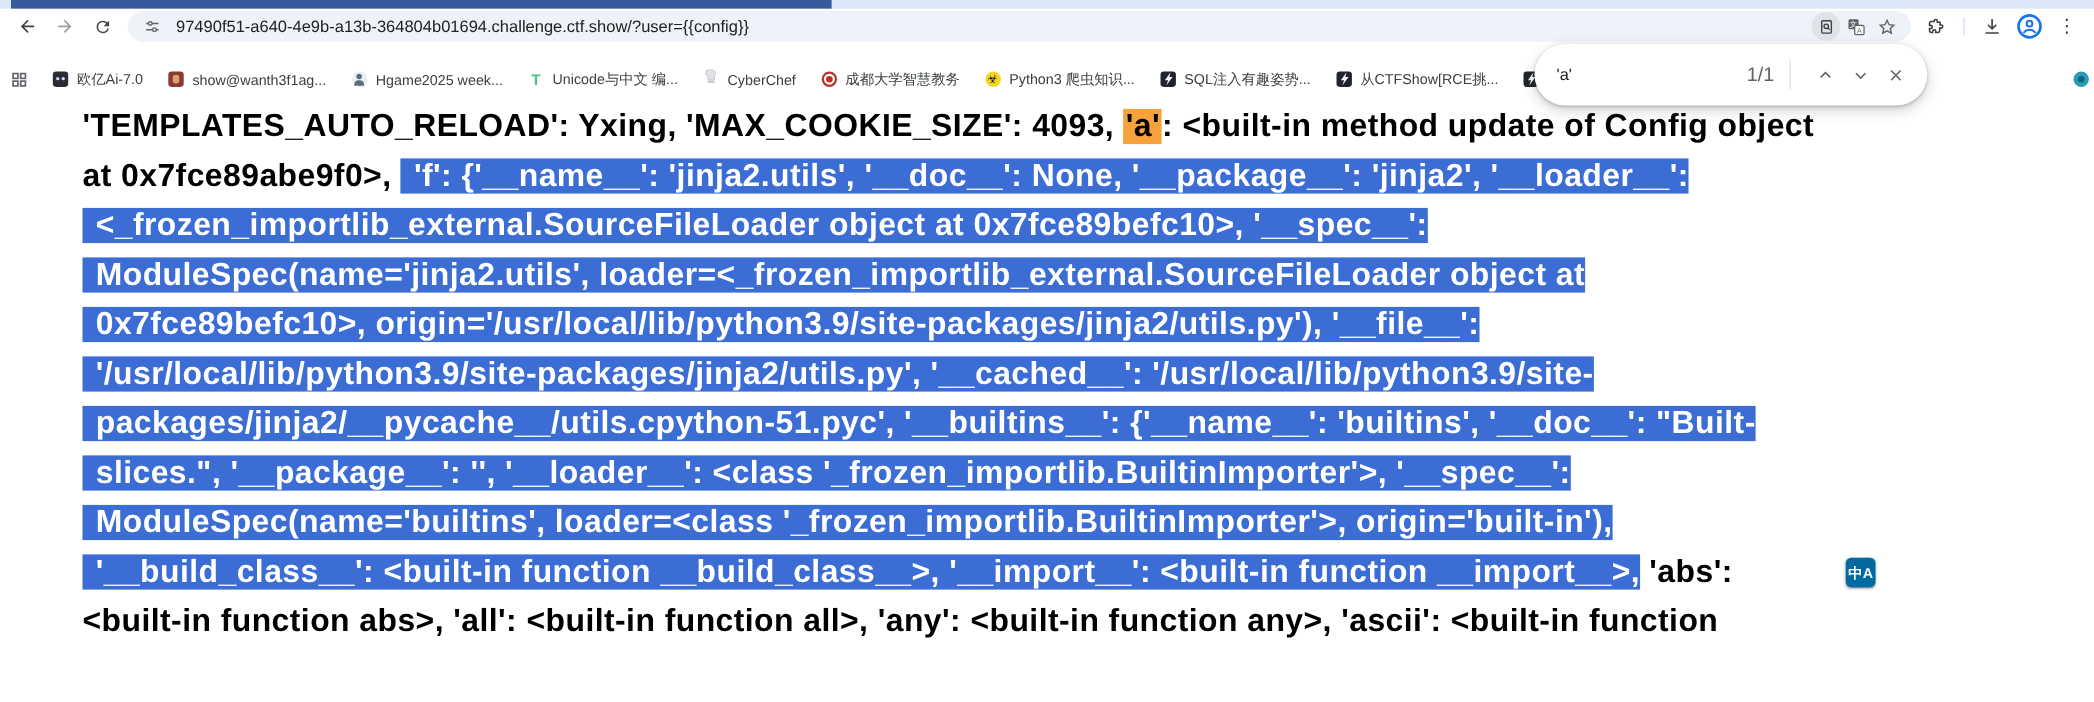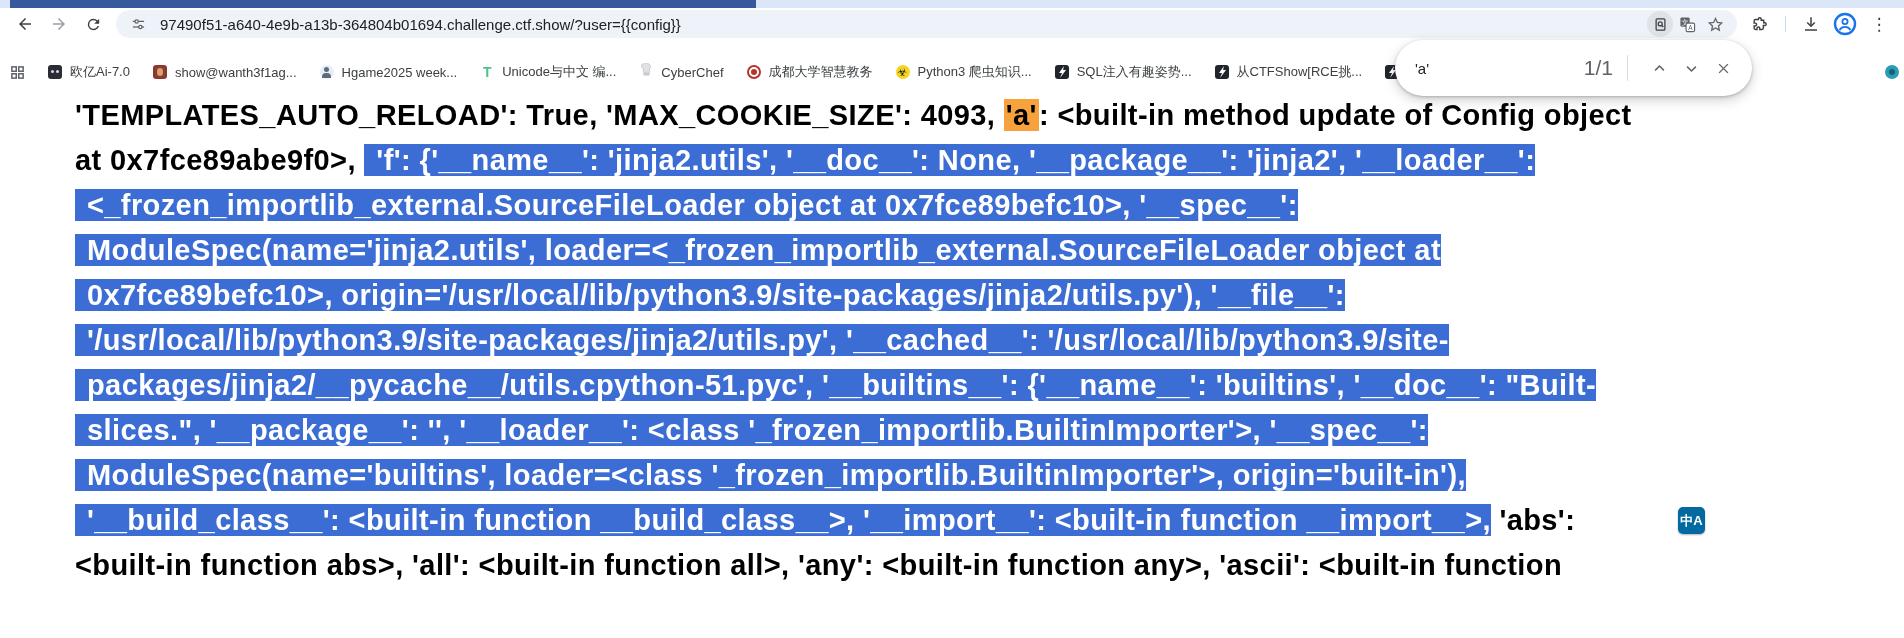--- a/index.html
+++ b/index.html
@@ -36,42 +36,42 @@
   .bm-label { font-size:13px; color:#3c4043; white-space:nowrap; }
 
   .ico-sq { width:14px; height:14px; border-radius:3px; position:relative; overflow:hidden; }
   .ico-circ { width:14px; height:14px; border-radius:50%; }
 
   
   .findbar { position:absolute; left:1395px; top:40px; width:357px; height:56px; background:#ffffff;
              border-radius:28px; box-shadow:0 1px 3px rgba(60,64,67,.3), 0 4px 12px rgba(60,64,67,.25);
              display:flex; align-items:center; padding:0 16px 0 20px; z-index:10; }
   .find-query { font-size:15px; color:#202124; flex:0 0 auto; }
-  .find-count { font-size:21px; color:#5f6368; margin-left:auto; }
+  .find-count { font-size:18px; color:#5f6368; margin-left:auto; }
   .find-div { width:1px; height:26px; background:#dadce0; margin:0 12px 0 14px; }
   .find-btn { width:26px; height:26px; display:flex; align-items:center; justify-content:center;
               color:#5f6368; font-size:15px; margin-left:6px; }
 
   
   .content { position:absolute; left:75px; top:48px; z-index:1; }
   .cline { height:45px; line-height:45px; white-space:nowrap; position:relative;
            font-size:29px; font-weight:bold; letter-spacing:0.4px; color:#000; }
   .seg-sel { background:#3b6dd4; color:#ffffff;padding-left:12px; }
   .seg-find { background:#f7a23c; color:#000; padding:0 2px; }
   .translate-badge { position:absolute; left:1603px; top:9px; width:27px; height:27px;
                      background:#0369a1; border-radius:5px; display:flex; align-items:center;
                      justify-content:center; z-index:3; box-shadow:0 1px 2px rgba(0,0,0,.3); }
   .translate-badge span { color:#fff; font-size:13px; font-weight:bold; letter-spacing:0; line-height:1; }
 </style>
 </head>
 <body>
 
 <div class="content" id="content-root">
     <div class="cline">'JSON_SORT_KEYS': True, 'JSONIFY_PRETTYPRINT_REGULAR': False, 'JSONIFY_MIMETYPE': 'application/json',</div>
-    <div class="cline"><span class="seg-plain">'TEMPLATES_AUTO_RELOAD': True, 'MAX_COOKIE_SIZE': 4093, </span><span class="seg-find">'a'</span><span class="seg-plain">: &lt;built-in method update of Config object</span></div>
+    <div class="cline"><span class="seg-plain">'TEMPLATES_AUTO_RELOAD': Yxing, 'MAX_COOKIE_SIZE': 4093, </span><span class="seg-find">'a'</span><span class="seg-plain">: &lt;built-in method update of Config object</span></div>
     <div class="cline"><span class="seg-plain">at 0x7fce89abe9f0&gt;, </span><span class="seg-sel">'f': {'__name__': 'jinja2.utils', '__doc__': None, '__package__': 'jinja2', '__loader__':</span></div>
     <div class="cline"><span class="seg-sel">&lt;_frozen_importlib_external.SourceFileLoader object at 0x7fce89befc10&gt;, '__spec__':</span></div>
     <div class="cline"><span class="seg-sel">ModuleSpec(name='jinja2.utils', loader=&lt;_frozen_importlib_external.SourceFileLoader object at</span></div>
     <div class="cline"><span class="seg-sel">0x7fce89befc10&gt;, origin='/usr/local/lib/python3.9/site-packages/jinja2/utils.py'), '__file__':</span></div>
     <div class="cline"><span class="seg-sel">'/usr/local/lib/python3.9/site-packages/jinja2/utils.py', '__cached__': '/usr/local/lib/python3.9/site-</span></div>
     <div class="cline"><span class="seg-sel">packages/jinja2/__pycache__/utils.cpython-51.pyc', '__builtins__': {'__name__': 'builtins', '__doc__': "Built-</span></div>
     <div class="cline"><span class="seg-sel">slices.", '__package__': '', '__loader__': &lt;class '_frozen_importlib.BuiltinImporter'&gt;, '__spec__':</span></div>
     <div class="cline"><span class="seg-sel">ModuleSpec(name='builtins', loader=&lt;class '_frozen_importlib.BuiltinImporter'&gt;, origin='built-in'),</span></div>
     <div class="cline"><span class="seg-sel">'__build_class__': &lt;built-in function __build_class__&gt;, '__import__': &lt;built-in function __import__&gt;,</span><span class="seg-plain"> 'abs':</span><span class="translate-badge">
         <span>中A</span>

